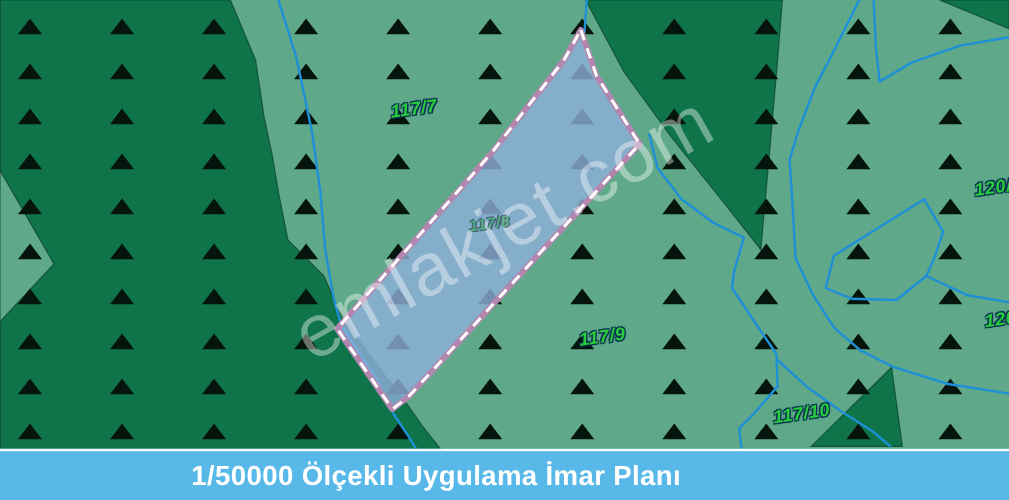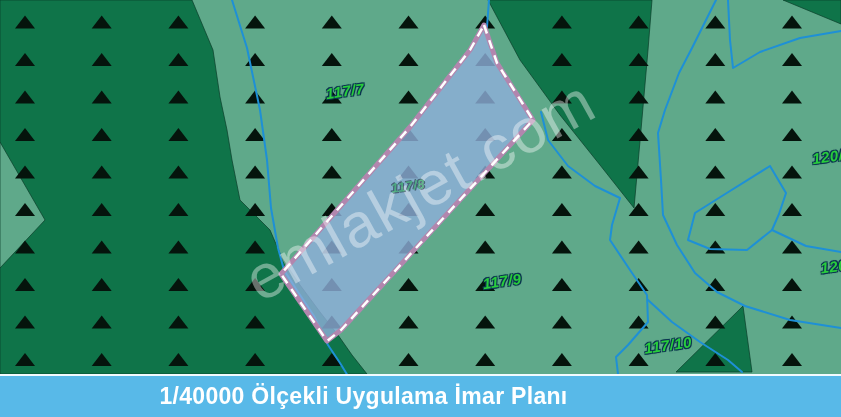--- a/index.html
+++ b/index.html
@@ -161,15 +161,15 @@
         <div class="plot-label" style="left: 345px; top: 91px;">117/7</div>
         <div class="plot-label" style="left: 502px; top: 281px;">117/9</div>
         <div class="plot-label" style="left: 668px; top: 345px;">117/10</div>
         <div class="plot-label" style="left: 832px; top: 156px;">120/8</div>
         <div class="plot-label" style="left: 836px; top: 266px;">120/</div>
         <div class="plot-label dim" style="left: 408px; top: 186px;">117/8</div>
       </div>
   </div>
 
   <div id="footer-bar">
-    <div id="footer-title">1/40000 Ölçekli Uygulama İmar Planı</div>
+    <div id="footer-title">1/50000 Ölçekli Uygulama İmar Planı</div>
   </div>
 </div>
 
 </body></html>

